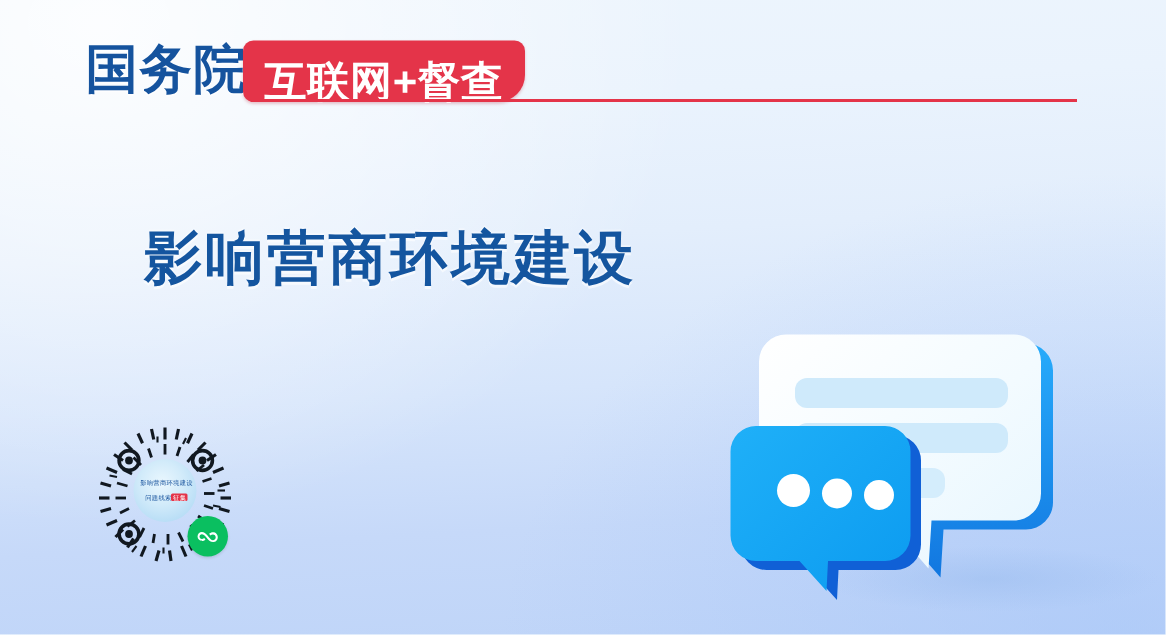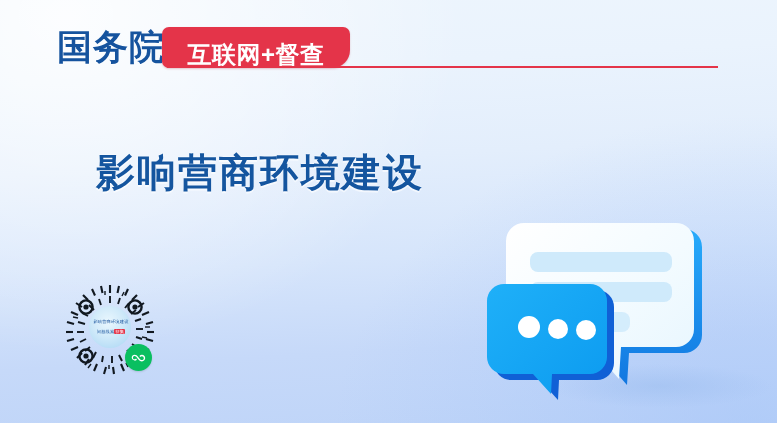--- a/index.html
+++ b/index.html
@@ -33,21 +33,21 @@
     text-shadow:0 1px 0 rgba(255,255,255,.75);
   }
   .tag-banner{
     position:absolute;left:162px;top:27px;width:188px;height:41px;
     background:#E43449;border-radius:7px 7px 18px 7px;
     box-shadow:0 1px 2px rgba(180,30,50,.25);
   }
   .tag-banner-text{
     position:absolute;left:0;top:0;width:188px;height:55px;
     display:flex;align-items:center;justify-content:center;
-    color:#FFFFFF;font-size:24px;font-weight:bold;letter-spacing:.5px;
+    color:#FFFFFF;font-size:28px;font-weight:bold;letter-spacing:.5px;
     white-space:nowrap;
   }
   .header-rule{
     position:absolute;left:167px;top:66px;width:551px;height:2px;
     background:#E43449;
   }
 
   
   .title-block{position:absolute;left:0;top:146px;width:520px;z-index:5;text-align:center;}
   .title-line{

